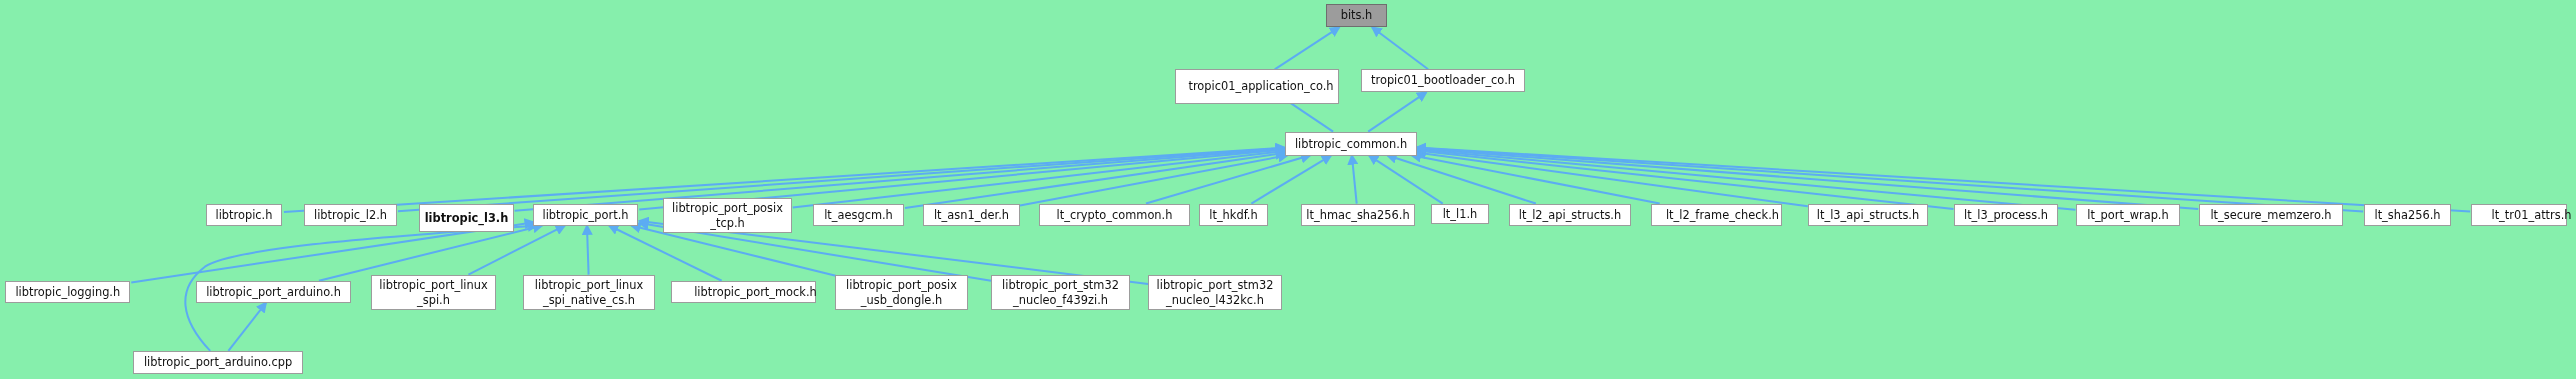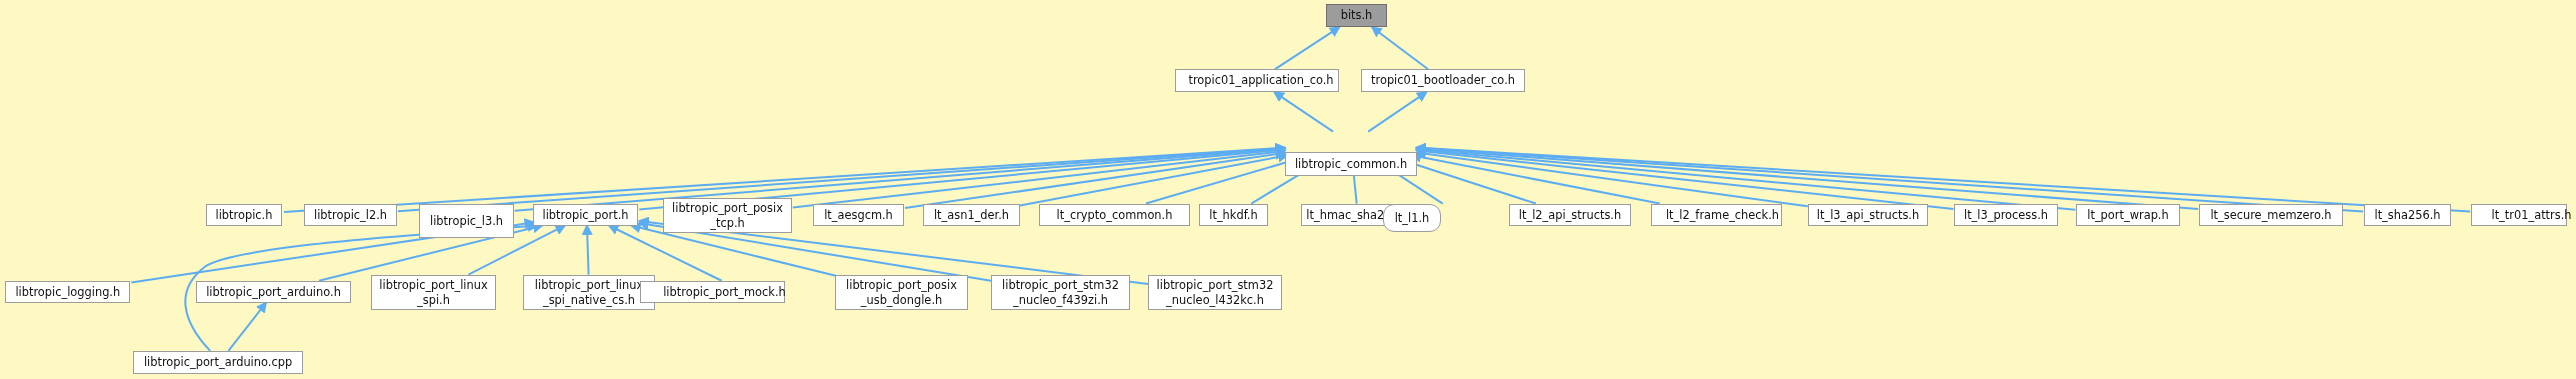--- a/index.html
+++ b/index.html
@@ -1,19 +1,19 @@
 <!DOCTYPE html>
 <html style="font-size:14px"><head>
 <meta charset="utf-8">
 <style>
   html,body{margin:0;padding:0;background:#000;}
   #canvas{
     position:relative;
     width:2576px;height:379px;
-    background:#fef9c3;
+    background:#86efac;
     font-family:"DejaVu Sans", sans-serif;
     overflow:hidden;
   }
   #edges{position:absolute;left:0;top:0;}
   #nodes{position:absolute;left:0;top:0;width:100%;height:100%;}
   .node{
     position:absolute;
     box-sizing:border-box;
     background:#ffffff;
     border:1.8px solid #9c9c9c;
@@ -74,50 +74,50 @@
         <path d="M821.0,320.0 L692.5,257.0" fill="none" stroke="#5cacf2" stroke-width="2.3" marker-end="url(#arrow)"></path>
         <path d="M951.0,314.3 L717.8,257.0" fill="none" stroke="#5cacf2" stroke-width="2.3" marker-end="url(#arrow)"></path>
         <path d="M1128.0,320.1 L727.0,254.3" fill="none" stroke="#5cacf2" stroke-width="2.3" marker-end="url(#arrow)"></path>
         <path d="M1307.0,323.6 L727.0,251.9" fill="none" stroke="#5cacf2" stroke-width="2.3" marker-end="url(#arrow)"></path>
         <path d="M258.7,400.0 L301.7,345.0" fill="none" stroke="#5cacf2" stroke-width="2.3" marker-end="url(#arrow)"></path>
         <path d="M238,400 C205,365 198,330 232,304 C268,280 470,268 611,257" fill="none" stroke="#5cacf2" stroke-width="2.3" marker-end="url(#arrow)"></path>
       </g>
   </svg>
   <div id="nodes">
       <div class="node root" style="left: 1326px; top: 4.4px; width: 61px; height: 23px;">bits.h</div>
-      <div class="node" style="left: 1175px; top: 69px; width: 164px; height: 23px; padding-left: 8px;">tropic01_application_co.h</div>
+      <div class="node" style="left: 1175px; top: 69px; width: 164px; height: 35px; padding-left: 8px;">tropic01_application_co.h</div>
       <div class="node" style="left: 1361px; top: 69px; width: 164px; height: 23px;">tropic01_bootloader_co.h</div>
-      <div class="node" style="left: 1285px; top: 132px; width: 132px; height: 24px; margin-top: 20px;">libtropic_common.h</div>
+      <div class="node" style="left: 1285px; top: 132px; width: 132px; height: 24px;">libtropic_common.h</div>
       <div class="node" style="left: 206px; top: 204px; width: 76px; height: 22px;">libtropic.h</div>
       <div class="node" style="left: 304px; top: 204px; width: 93px; height: 22px;">libtropic_l2.h</div>
-      <div class="node" style="left: 419px; top: 204px; width: 95px; height: 34px;">libtropic_l3.h</div>
+      <div class="node" style="left: 419px; top: 204px; width: 95px; height: 28px; font-weight: bold;">libtropic_l3.h</div>
       <div class="node" style="left: 533px; top: 204px; width: 105px; height: 22px;">libtropic_port.h</div>
       <div class="node" style="left: 663px; top: 198px; width: 129px; height: 35px;">libtropic_port_posix
 _tcp.h</div>
       <div class="node" style="left: 813px; top: 204px; width: 91px; height: 22px;">lt_aesgcm.h</div>
       <div class="node" style="left: 923px; top: 204px; width: 97px; height: 22px;">lt_asn1_der.h</div>
       <div class="node" style="left: 1039px; top: 204px; width: 151px; height: 22px;">lt_crypto_common.h</div>
       <div class="node" style="left: 1199px; top: 204px; width: 69px; height: 22px;">lt_hkdf.h</div>
       <div class="node" style="left: 1301px; top: 204px; width: 114px; height: 22px;">lt_hmac_sha256.h</div>
-      <div class="node" style="left: 1383px; top: 204px; width: 58px; height: 28px; border-radius: 11px;">lt_l1.h</div>
+      <div class="node" style="left: 1431px; top: 204px; width: 58px; height: 20px;">lt_l1.h</div>
       <div class="node" style="left: 1509px; top: 204px; width: 122px; height: 22px;">lt_l2_api_structs.h</div>
       <div class="node" style="left: 1651px; top: 204px; width: 131px; height: 22px; padding-left: 12px;">lt_l2_frame_check.h</div>
       <div class="node" style="left: 1808px; top: 204px; width: 120px; height: 22px;">lt_l3_api_structs.h</div>
       <div class="node" style="left: 1954px; top: 204px; width: 104px; height: 22px;">lt_l3_process.h</div>
       <div class="node" style="left: 2076px; top: 204px; width: 104px; height: 22px;">lt_port_wrap.h</div>
       <div class="node" style="left: 2199px; top: 204px; width: 144px; height: 22px; text-align: right;">lt_secure_memzero.h</div>
       <div class="node" style="left: 2364px; top: 204px; width: 87px; height: 22px;">lt_sha256.h</div>
       <div class="node" style="left: 2471px; top: 204px; width: 96px; height: 22px; padding-left: 25px;">lt_tr01_attrs.h</div>
       <div class="node" style="left: 5.3px; top: 281px; width: 125px; height: 22px;">libtropic_logging.h</div>
       <div class="node" style="left: 196px; top: 281px; width: 155px; height: 22px;">libtropic_port_arduino.h</div>
       <div class="node" style="left: 371px; top: 275px; width: 125px; height: 35px;">libtropic_port_linux
 _spi.h</div>
       <div class="node" style="left: 523px; top: 275px; width: 132px; height: 35px;">libtropic_port_linux
 _spi_native_cs.h</div>
-      <div class="node" style="left: 640px; top: 281px; width: 145px; height: 22px; padding-left: 24px;">libtropic_port_mock.h</div>
+      <div class="node" style="left: 671px; top: 281px; width: 145px; height: 22px; padding-left: 24px;">libtropic_port_mock.h</div>
       <div class="node" style="left: 835px; top: 275px; width: 133px; height: 35px;">libtropic_port_posix
 _usb_dongle.h</div>
       <div class="node" style="left: 991px; top: 275px; width: 139px; height: 35px;">libtropic_port_stm32
 _nucleo_f439zi.h</div>
       <div class="node" style="left: 1148px; top: 275px; width: 134px; height: 35px;">libtropic_port_stm32
 _nucleo_l432kc.h</div>
       <div class="node" style="left: 133px; top: 351px; width: 170px; height: 23px;">libtropic_port_arduino.cpp</div>
     </div>
 </div>
 

